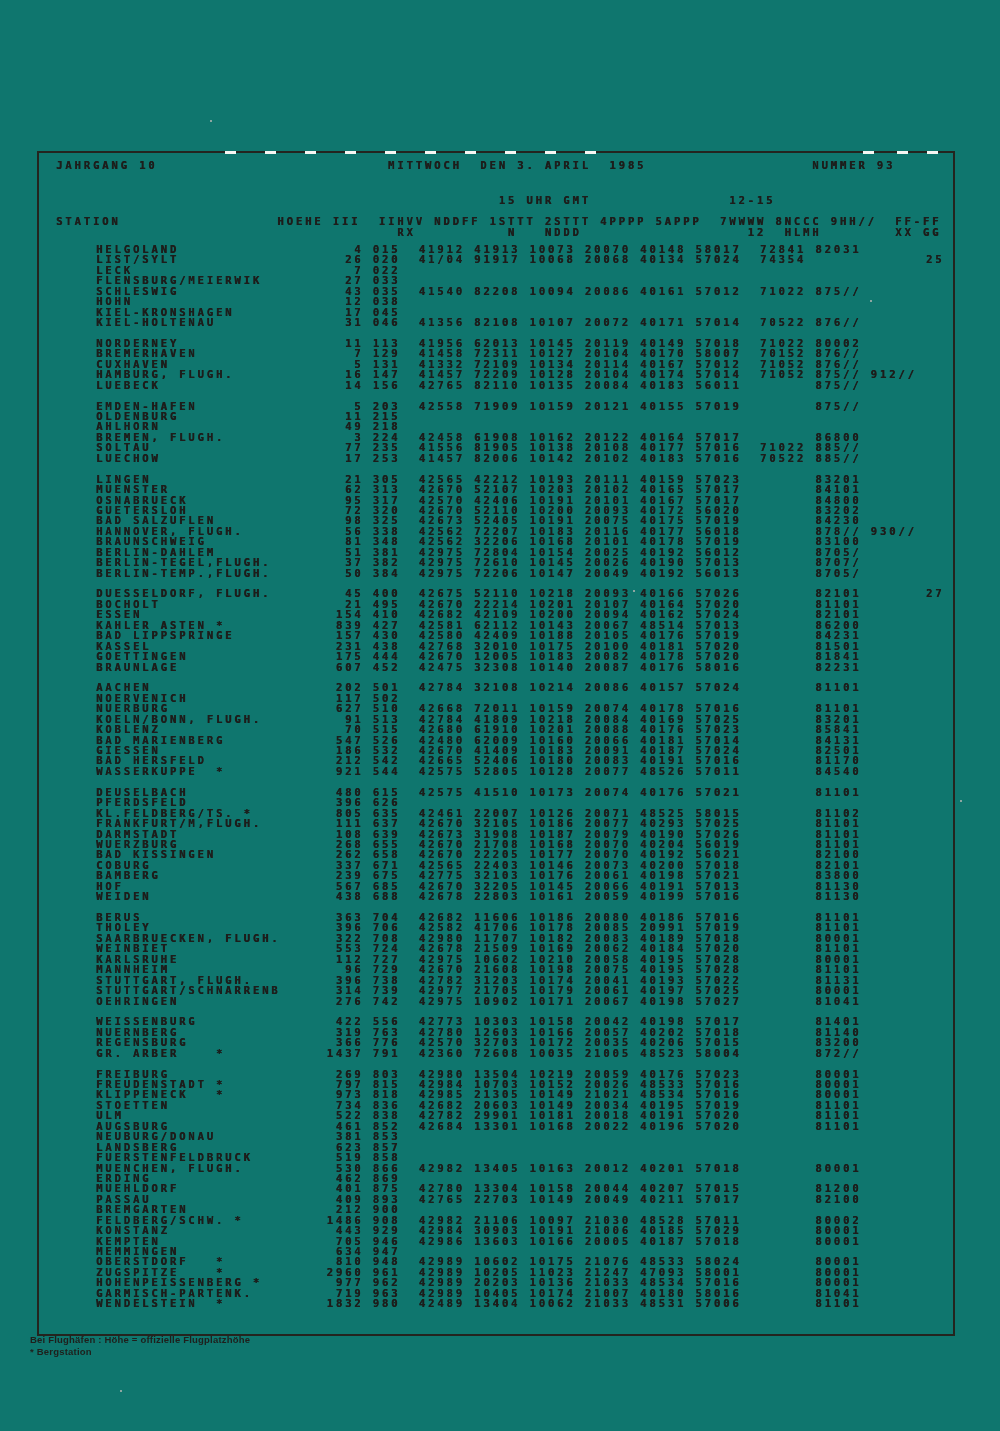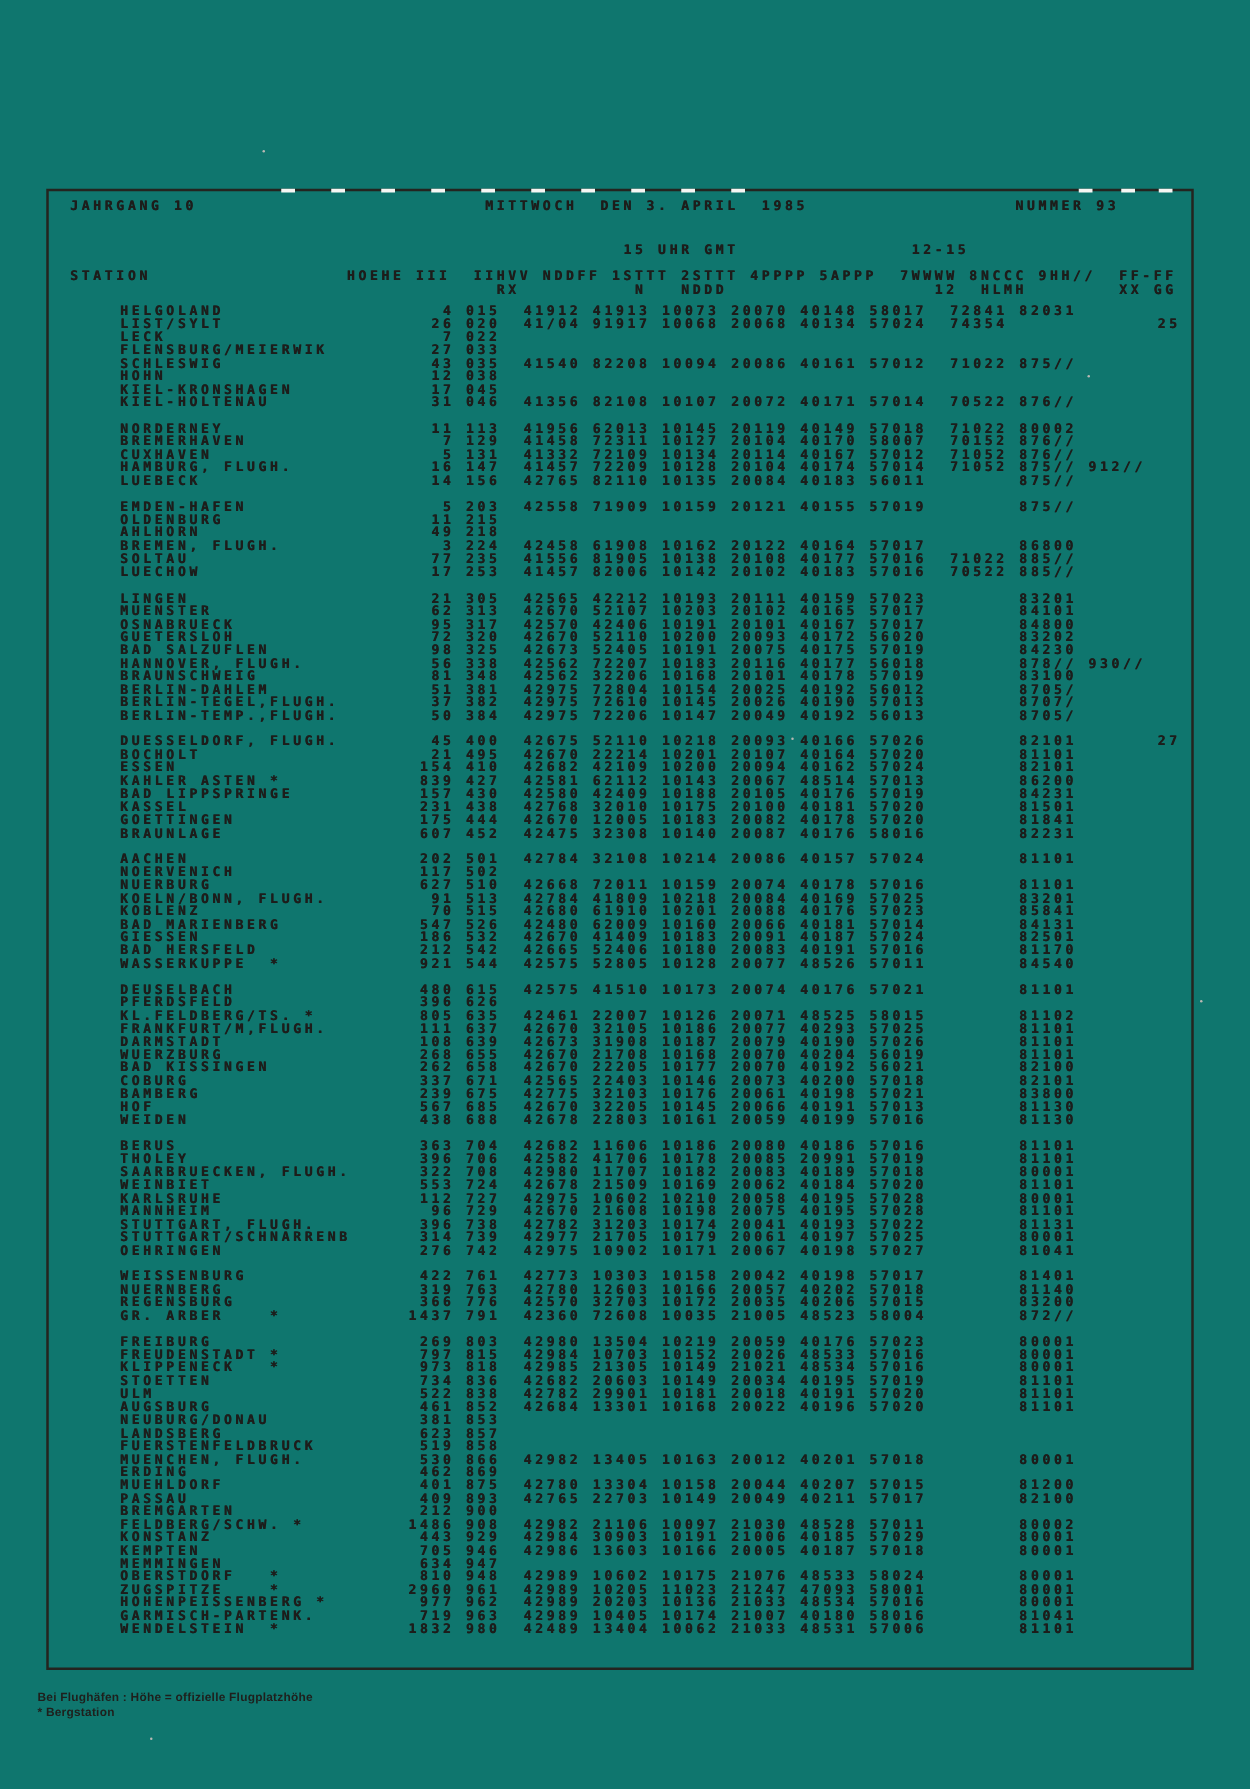--- a/index.html
+++ b/index.html
@@ -9,21 +9,21 @@
          border:2px solid #24241f;}
   .ln{position:relative;height:10.45px;line-height:10.45px;white-space:pre;
       font:700 10.5px "DejaVu Sans Mono",monospace;letter-spacing:2.9px;
       color:#1d1d1b;text-shadow:0.4px 0 0 currentColor;}
   .abs{position:absolute;left:17px;right:0;}
   #rows{position:absolute;left:17px;top:90px;right:0;margin-left:40px;}
   .sep{height:10.45px;}
   .gap{position:absolute;top:-2px;height:3px;width:11px;background:#f6f6f3;}
   .footnote{position:absolute;left:30px;top:1334px;
             font:700 9.5px "Liberation Sans",sans-serif;color:#1f1f1c;
-            letter-spacing:0.2px;line-height:12px;margin-top:19px;}
+            letter-spacing:0.2px;line-height:12px;}
   .speck{position:absolute;width:2px;height:2px;background:#b9b9b4;border-radius:50%;}
 </style>
 </head>
 <body>
 
 <div class="page">
 
   <div class="sheet">
 
     <div class="gap" style="left:186px"></div>
@@ -113,21 +113,21 @@
         <div class="ln">BERUS                     363 704  42682 11606 10186 20080 40186 57016        81101       </div>
         <div class="ln">THOLEY                    396 706  42582 41706 10178 20085 20991 57019        81101       </div>
         <div class="ln">SAARBRUECKEN, FLUGH.      322 708  42980 11707 10182 20083 40189 57018        80001       </div>
         <div class="ln">WEINBIET                  553 724  42678 21509 10169 20062 40184 57020        81101       </div>
         <div class="ln">KARLSRUHE                 112 727  42975 10602 10210 20058 40195 57028        80001       </div>
         <div class="ln">MANNHEIM                   96 729  42670 21608 10198 20075 40195 57028        81101       </div>
         <div class="ln">STUTTGART, FLUGH.         396 738  42782 31203 10174 20041 40193 57022        81131       </div>
         <div class="ln">STUTTGART/SCHNARRENB      314 739  42977 21705 10179 20061 40197 57025        80001       </div>
         <div class="ln">OEHRINGEN                 276 742  42975 10902 10171 20067 40198 57027        81041       </div>
         <div class="sep"></div>
-        <div class="ln">WEISSENBURG               422 761  42773 10303 10158 20042 40198 57017        81401       </div>
+        <div class="ln">WEISSENBURG               422 556  42773 10303 10158 20042 40198 57017        81401       </div>
         <div class="ln">NUERNBERG                 319 763  42780 12603 10166 20057 40202 57018        81140       </div>
         <div class="ln">REGENSBURG                366 776  42570 32703 10172 20035 40206 57015        83200       </div>
         <div class="ln">GR. ARBER    *           1437 791  42360 72608 10035 21005 48523 58004        872//       </div>
         <div class="sep"></div>
         <div class="ln">FREIBURG                  269 803  42980 13504 10219 20059 40176 57023        80001       </div>
         <div class="ln">FREUDENSTADT *            797 815  42984 10703 10152 20026 48533 57016        80001       </div>
         <div class="ln">KLIPPENECK   *            973 818  42985 21305 10149 21021 48534 57016        80001       </div>
         <div class="ln">STOETTEN                  734 836  42682 20603 10149 20034 40195 57019        81101       </div>
         <div class="ln">ULM                       522 838  42782 29901 10181 20018 40191 57020        81101       </div>
         <div class="ln">AUGSBURG                  461 852  42684 13301 10168 20022 40196 57020        81101       </div>

